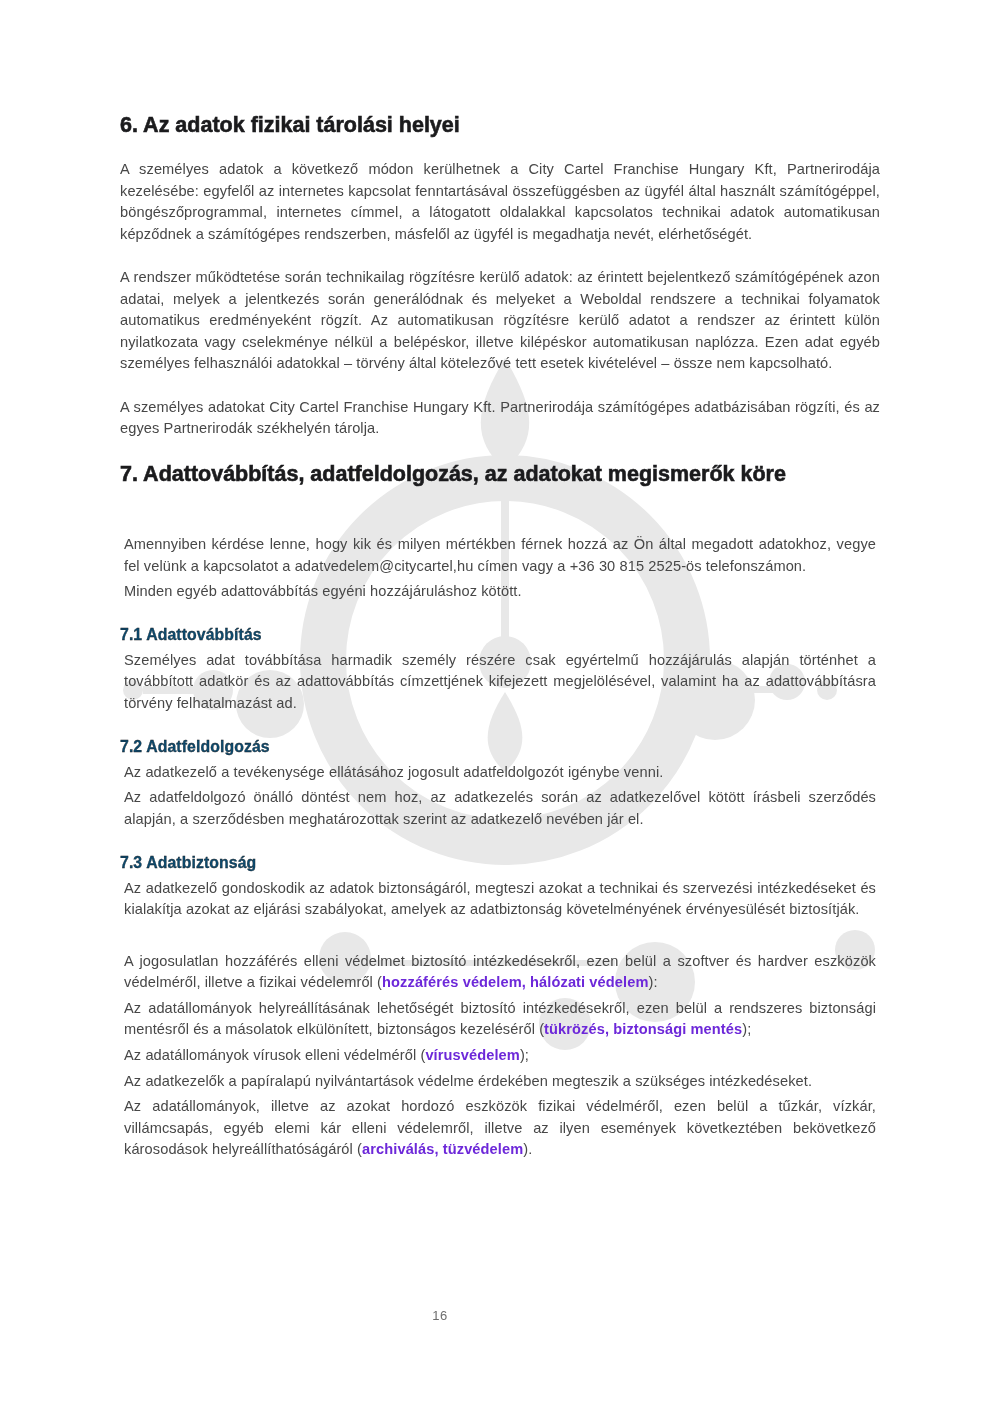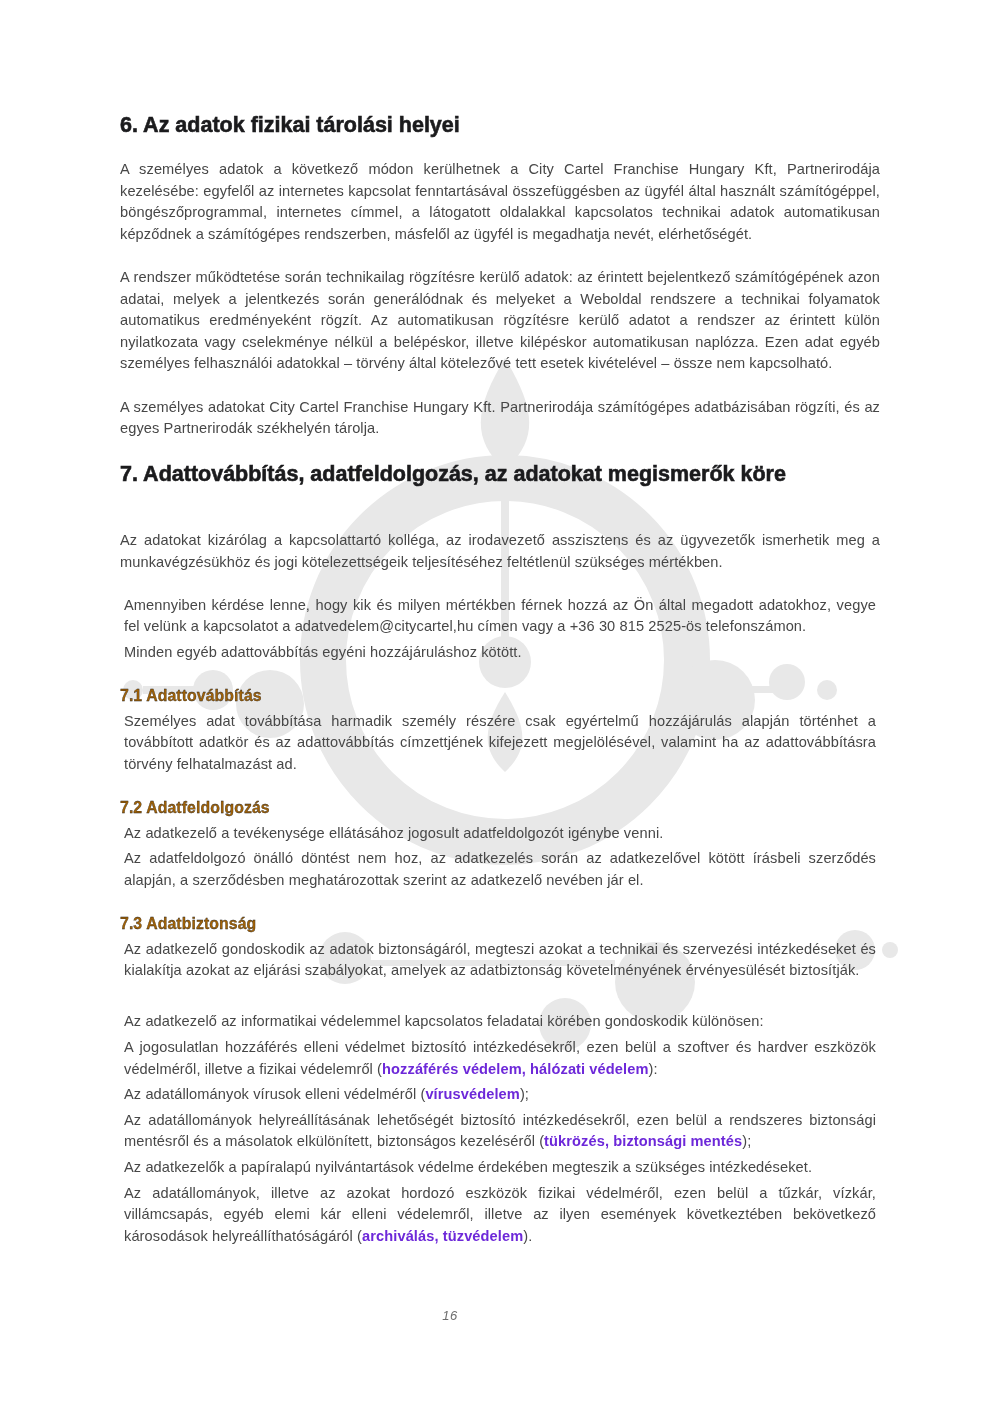--- a/index.html
+++ b/index.html
@@ -3,21 +3,20 @@
 <meta charset="utf-8">
 <style>
   html,body{margin:0;padding:0;background:#ffffff;}
   .page{
     position:relative;
     width:880px;
     height:1414px;
     background:#ffffff;
     overflow:hidden;
     font-family:"Liberation Sans","DejaVu Sans",sans-serif;
-    padding-left:20px;
   }
   .watermark{
     position:absolute;
     left:95px;
     top:330px;
     width:820px;
     height:780px;
     z-index:0;
     pointer-events:none;
   }
@@ -40,42 +39,41 @@
     font-weight:800;
     -webkit-text-stroke:0.6px #1b1b1d;
     margin:0 0 21px 0;
     text-align:left;
     letter-spacing:0;
   }
   h1.section-7{}
   h2{
     font-size:15.8px;
     line-height:21.6px;
-    color:#a16207;
+    color:#0c4a6e;
     font-weight:700;
     -webkit-text-stroke:0.3px #1b1b1d;
     margin:21.6px 0 0 0;
     text-align:left;
     letter-spacing:0.1px;
   }
   p.para{margin:0 0 21.6px 0;}
   p.tight{margin:4px;}
   .gap{height:21.6px;}
   strong{font-weight:700;color:#6d28d9;}
   .page-number{
     position:absolute;
     z-index:1;
     left:0;
     top:1308px;
     width:100%;
     text-align:center;
     font-size:13px;
     color:#6d6d6d;
     letter-spacing:0.5px;
-    font-style:italic;
   }
 </style>
 </head>
 <body>
 
 <div class="page">
 
   <svg class="watermark" viewBox="0 0 820 780" aria-hidden="true">
     <g fill="#e8e8e8" stroke="none">
 
@@ -113,46 +111,44 @@
 
     <h1>6. Az adatok fizikai tárolási helyei</h1>
 
     <p class="para">A személyes adatok a következő módon kerülhetnek a City Cartel Franchise Hungary Kft, Partnerirodája kezelésébe: egyfelől az internetes kapcsolat fenntartásával összefüggésben az ügyfél által használt számítógéppel, böngészőprogrammal, internetes címmel, a látogatott oldalakkal kapcsolatos technikai adatok automatikusan képződnek a számítógépes rendszerben, másfelől az ügyfél is megadhatja nevét, elérhetőségét.</p>
     <p class="para">A rendszer működtetése során technikailag rögzítésre kerülő adatok: az érintett bejelentkező számítógépének azon adatai, melyek a jelentkezés során generálódnak és melyeket a Weboldal rendszere a technikai folyamatok automatikus eredményeként rögzít. Az automatikusan rögzítésre kerülő adatot a rendszer az érintett külön nyilatkozata vagy cselekménye nélkül a belépéskor, illetve kilépéskor automatikusan naplózza. Ezen adat egyéb személyes felhasználói adatokkal – törvény által kötelezővé tett esetek kivételével – össze nem kapcsolható.</p>
     <p class="para">A személyes adatokat City Cartel Franchise Hungary Kft. Partnerirodája számítógépes adatbázisában rögzíti, és az egyes Partnerirodák székhelyén tárolja.</p>
 
     <h1 class="section-7">7. Adattovábbítás, adatfeldolgozás, az adatokat megismerők köre</h1>
     <div class="gap"></div>
 
-    <p class="para">Az adatokat kizárólag a kapcsolattartó kolléga, az irodavezető asszisztens és az ügyvezetők ismerhetik meg a munkavégzésükhöz és jogi kötelezettségeik teljesítéséhez feltétlenül szükséges mértékben.</p>
 
     <div class="para">
       <p class="tight">Amennyiben kérdése lenne, hogy kik és milyen mértékben férnek hozzá az Ön által megadott adatokhoz, vegye fel velünk a kapcsolatot a adatvedelem@citycartel,hu címen vagy a +36 30 815 2525-ös telefonszámon.</p>
       <p class="tight">Minden egyéb adattovábbítás egyéni hozzájáruláshoz kötött.</p>
     </div>
 
     <h2>7.1 Adattovábbítás</h2>
     <p class="tight">Személyes adat továbbítása harmadik személy részére csak egyértelmű hozzájárulás alapján történhet a továbbított adatkör és az adattovábbítás címzettjének kifejezett megjelölésével, valamint ha az adattovábbításra törvény felhatalmazást ad.</p>
 
     <h2>7.2 Adatfeldolgozás</h2>
     <p class="tight">Az adatkezelő a tevékenysége ellátásához jogosult adatfeldolgozót igénybe venni.</p>
     <p class="tight">Az adatfeldolgozó önálló döntést nem hoz, az adatkezelés során az adatkezelővel kötött írásbeli szerződés alapján, a szerződésben meghatározottak szerint az adatkezelő nevében jár el.</p>
 
     <h2>7.3 Adatbiztonság</h2>
     <p class="tight">Az adatkezelő gondoskodik az adatok biztonságáról, megteszi azokat a technikai és szervezési intézkedéseket és kialakítja azokat az eljárási szabályokat, amelyek az adatbiztonság követelményének érvényesülését biztosítják.</p>
 
     <div class="gap"></div>
 
-    <p class="tight">Az adatkezelő az informatikai védelemmel kapcsolatos feladatai körében gondoskodik különösen:</p>
 
     <p class="tight"><span>A jogosulatlan hozzáférés elleni védelmet biztosító intézkedésekről, ezen belül a szoftver és hardver eszközök védelméről, illetve a fizikai védelemről (</span><strong>hozzáférés védelem, hálózati védelem</strong><span>):</span></p>
 
+    <p class="tight"><span>Az adatállományok helyreállításának lehetőségét biztosító intézkedésekről, ezen belül a rendszeres biztonsági mentésről és a másolatok elkülönített, biztonságos kezeléséről (</span><strong>tükrözés, biztonsági mentés</strong><span>);</span></p>
+
     <p class="tight"><span>Az adatállományok vírusok elleni védelméről (</span><strong>vírusvédelem</strong><span>);</span></p>
-
-    <p class="tight"><span>Az adatállományok helyreállításának lehetőségét biztosító intézkedésekről, ezen belül a rendszeres biztonsági mentésről és a másolatok elkülönített, biztonságos kezeléséről (</span><strong>tükrözés, biztonsági mentés</strong><span>);</span></p>
 
     <p class="tight">Az adatkezelők a papíralapú nyilvántartások védelme érdekében megteszik a szükséges intézkedéseket.</p>
 
     <p class="tight"><span>Az adatállományok, illetve az azokat hordozó eszközök fizikai védelméről, ezen belül a tűzkár, vízkár, villámcsapás, egyéb elemi kár elleni védelemről, illetve az ilyen események következtében bekövetkező károsodások helyreállíthatóságáról (</span><strong>archiválás, tüzvédelem</strong><span>).</span></p>
 
   </div>
 
   <div class="page-number">16</div>
 
 </div>

